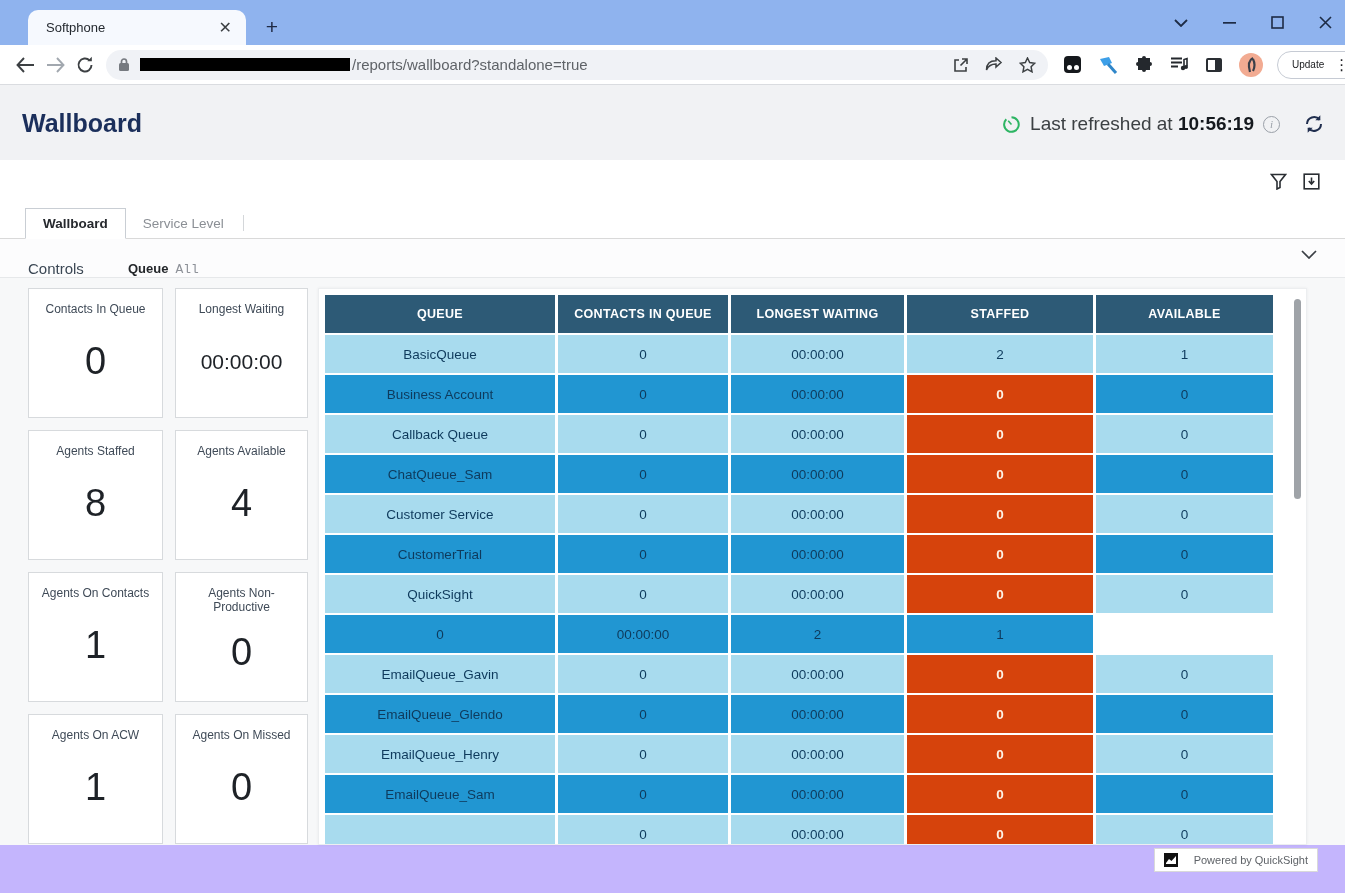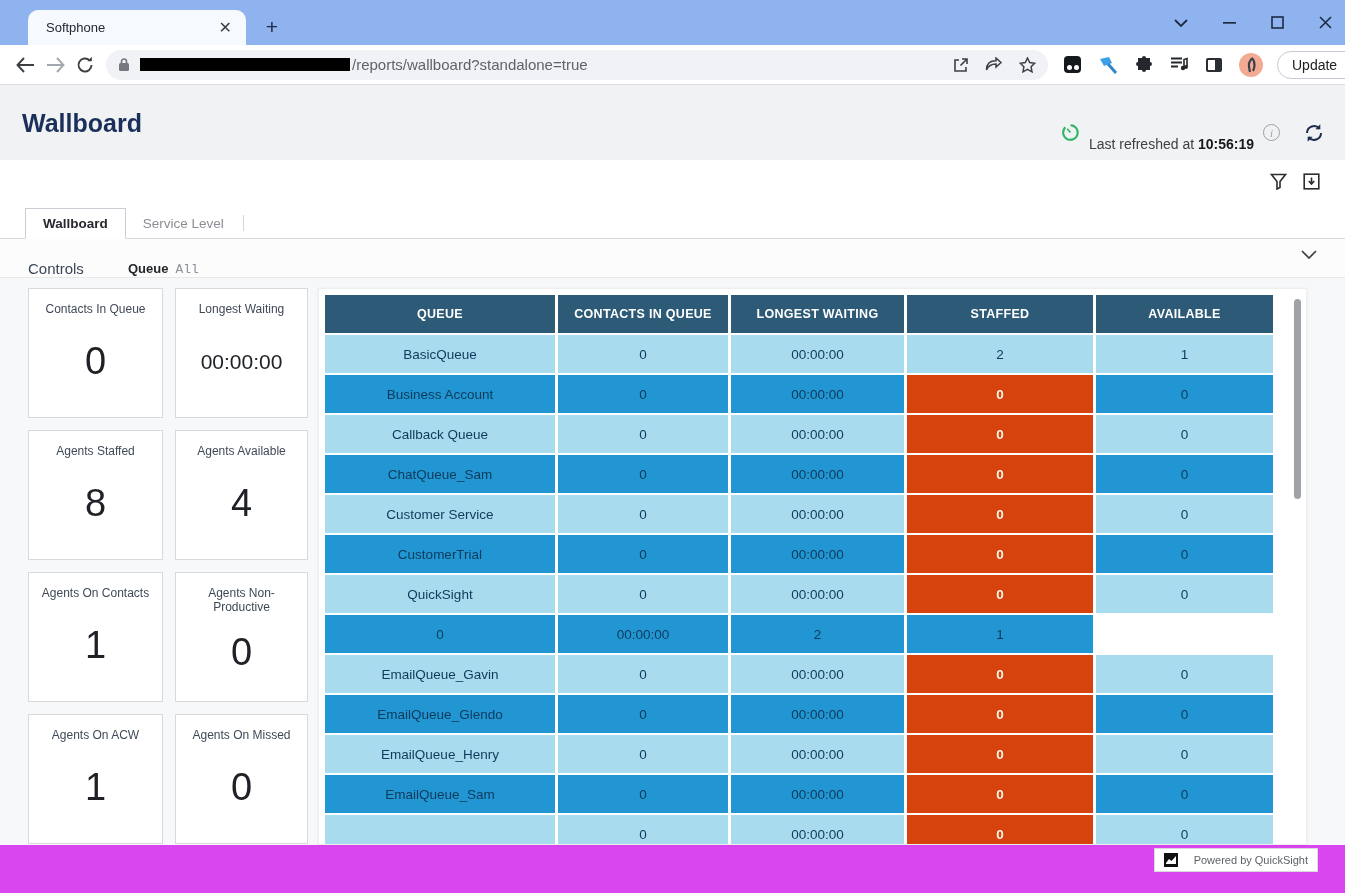--- a/index.html
+++ b/index.html
@@ -1,18 +1,18 @@
 <!DOCTYPE html>
 <html><head>
 <meta charset="utf-8">
 <style>
   * { margin:0; padding:0; box-sizing:border-box; }
   html,body { width:1345px; height:893px; overflow:hidden;
     font-family:"Liberation Sans","DejaVu Sans",sans-serif; }
-  .browser { position:relative; width:1345px; height:893px; background:#d946ef; }
+  .browser { position:relative; width:1345px; height:893px; background:#c4b5fd; }
 
   
   .titlebar { position:absolute; top:0; left:0; width:100%; height:45px; background:#8fb3ee; }
   .btab { position:absolute; left:28px; top:10px; width:218px; height:35px; background:#f6f9fe;
     border-radius:10px 10px 0 0; display:flex; align-items:center; padding:0 10px 0 18px; }
   .btab-title { font-size:13px; color:#24292f; flex:1; }
   .btab-close { font-size:16px; color:#3c4043; cursor:pointer; padding:0 4px; }
   .newtab { position:absolute; left:258px; top:13px; font-size:21px; color:#1f2a44; width:28px; height:28px;
     display:flex; align-items:center; justify-content:center; }
   .win-controls { position:absolute; right:10px; top:0; height:45px; display:flex; align-items:center; gap:28px;
@@ -24,28 +24,28 @@
     border-bottom:1px solid #dadce0; display:flex; align-items:center; padding:0 10px; }
   .navicon { width:30px; height:30px; display:flex; align-items:center; justify-content:center; flex:none; }
   .urlbar { height:30px; flex:none; width:942px; margin-left:6px; background:#f0f2f6; border-radius:15px;
     display:flex; align-items:center; padding:0 12px; }
   .redact { width:210px; height:13px; background:#000; margin:0 2px 0 10px; flex:none; }
   .url-text { font-size:15px; color:#5f6368; flex:1; white-space:nowrap; overflow:hidden; }
   .url-actions { display:flex; align-items:center; gap:16px; margin-left:8px; }
   .ext-strip { display:flex; align-items:center; gap:17px; margin-left:16px; }
   .update-pill { margin-left:14px; height:28px; border:1px solid #c6cbd4; border-radius:14px; background:#fff;
     display:flex; align-items:center; padding:0 6px 0 14px; gap:6px; }
-  .update-label { font-size:14px; color:#202124; }
+  .update-label { font-size:10px; color:#202124; }
   .kebab { font-size:15px; color:#202124; letter-spacing:0; line-height:1; padding:0 4px; }
 
   
   .page-header { position:absolute; top:85px; left:0; width:100%; height:75px; background:#f1f2f4; }
   .page-title { position:absolute; left:22px; top:24px; font-size:25px; font-weight:700; color:#1b2f5b; }
   .refresh-cluster { position:absolute; right:20px; top:28px; display:flex; align-items:center; gap:9px; }
-  .refresh-text { font-size:14px; color:#3c4043;margin-top:23px; }
+  .refresh-text { font-size:19px; color:#3c4043; }
   .refresh-text b { color:#15191e; }
   .info-badge { width:17px; height:17px; border:1.4px solid #9aa0a8; border-radius:50%; color:#9aa0a8;
     font-size:11px; display:flex; align-items:center; justify-content:center; font-family:"Liberation Serif",serif; font-style:italic; }
   .refresh-btn { margin-left:14px; display:flex; align-items:center; }
 
   
   .sheet { position:absolute; top:160px; left:0; width:1345px; height:685px; background:#ffffff; }
   .sheet-icons { position:absolute; top:13px; right:25px; display:flex; gap:16px; }
   .tabstrip { position:absolute; top:48px; left:0; width:100%; height:31px; border-bottom:1px solid #d9d9d9;
     display:flex; align-items:flex-end; padding-left:25px; }

